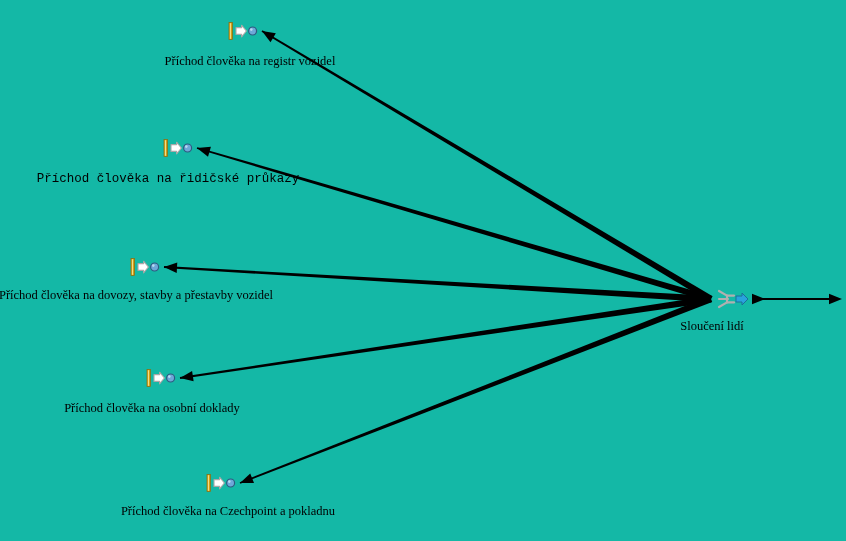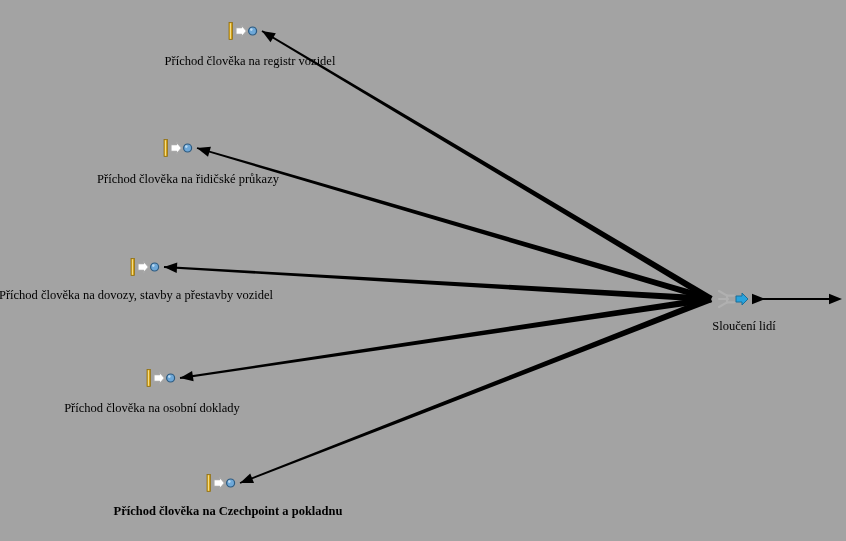--- a/index.html
+++ b/index.html
@@ -5,21 +5,21 @@
 <style>
   html, body {
     margin: 0;
     padding: 0;
     background: #ffffff;
   }
   #canvas {
     position: relative;
     width: 846px;
     height: 541px;
-    background: #a3a3a3;
+    background: #14b8a6;
     overflow: hidden;
     font-family: "Liberation Serif", "DejaVu Serif", serif;
   }
   #edge-layer {
     position: absolute;
     left: 0;
     top: 0;
     width: 846px;
     height: 541px;
     pointer-events: none;
@@ -88,21 +88,21 @@
       <div class="node-label label-center" style="left: 250px; top: 55px;">Příchod člověka na registr vozidel</div>
       <div class="node" style="left: 163px; top: 139px;">
         <span class="node-icon"><svg width="40" height="18" viewBox="0 0 40 18">
             <rect x="1" y="0.5" width="3.4" height="17" fill="#d4a017" stroke="#8a6a0a" stroke-width="0.7"></rect>
             <rect x="1.9" y="1.2" width="1.1" height="15.6" fill="#f2dd88"></rect>
             <path d="M8,5.6 L13.6,5.6 L13.6,3.2 L18.4,9 L13.6,14.8 L13.6,12.4 L8,12.4 Z" fill="#ffffff" stroke="#a8a8a8" stroke-width="1.1" stroke-linejoin="round"></path>
             <circle cx="24.6" cy="9" r="4" fill="#6ea8d8" stroke="#2d5a80" stroke-width="1.2"></circle>
             <circle cx="23.3" cy="7.6" r="1.3" fill="#c8e2f4" opacity="0.85"></circle>
           </svg></span>
       </div>
-      <div class="node-label label-center" style="left: 188px; top: 173px;">Příchod člověka na řidičské průkazy</div>
+      <div class="node-label label-center" style="left: 168px; top: 173px; font-family: Liberation Mono, monospace;">Příchod člověka na řidičské průkazy</div>
       <div class="node" style="left: 130px; top: 258px;">
         <span class="node-icon"><svg width="40" height="18" viewBox="0 0 40 18">
             <rect x="1" y="0.5" width="3.4" height="17" fill="#d4a017" stroke="#8a6a0a" stroke-width="0.7"></rect>
             <rect x="1.9" y="1.2" width="1.1" height="15.6" fill="#f2dd88"></rect>
             <path d="M8,5.6 L13.6,5.6 L13.6,3.2 L18.4,9 L13.6,14.8 L13.6,12.4 L8,12.4 Z" fill="#ffffff" stroke="#a8a8a8" stroke-width="1.1" stroke-linejoin="round"></path>
             <circle cx="24.6" cy="9" r="4" fill="#6ea8d8" stroke="#2d5a80" stroke-width="1.2"></circle>
             <circle cx="23.3" cy="7.6" r="1.3" fill="#c8e2f4" opacity="0.85"></circle>
           </svg></span>
       </div>
       <div class="node-label label-center" style="left: 136px; top: 289px;">Příchod člověka na dovozy, stavby a přestavby vozidel</div>
@@ -118,26 +118,26 @@
       <div class="node-label label-center" style="left: 152px; top: 402px;">Příchod člověka na osobní doklady</div>
       <div class="node" style="left: 206px; top: 474px;">
         <span class="node-icon"><svg width="40" height="18" viewBox="0 0 40 18">
             <rect x="1" y="0.5" width="3.4" height="17" fill="#d4a017" stroke="#8a6a0a" stroke-width="0.7"></rect>
             <rect x="1.9" y="1.2" width="1.1" height="15.6" fill="#f2dd88"></rect>
             <path d="M8,5.6 L13.6,5.6 L13.6,3.2 L18.4,9 L13.6,14.8 L13.6,12.4 L8,12.4 Z" fill="#ffffff" stroke="#a8a8a8" stroke-width="1.1" stroke-linejoin="round"></path>
             <circle cx="24.6" cy="9" r="4" fill="#6ea8d8" stroke="#2d5a80" stroke-width="1.2"></circle>
             <circle cx="23.3" cy="7.6" r="1.3" fill="#c8e2f4" opacity="0.85"></circle>
           </svg></span>
       </div>
-      <div class="node-label label-center" style="left: 228px; top: 505px; font-weight: bold;">Příchod člověka na Czechpoint a pokladnu</div>
+      <div class="node-label label-center" style="left: 228px; top: 505px;">Příchod člověka na Czechpoint a pokladnu</div>
       <div class="node" style="left: 716px; top: 288px;">
         <span class="node-icon"><svg width="40" height="22" viewBox="0 0 40 22">
             <path d="M3,3 L11,7.6 L18,7.6" fill="none" stroke="#b0b0b0" stroke-width="2.2" stroke-linecap="round" stroke-linejoin="round"></path>
             <path d="M3,19 L11,14.4 L18,14.4" fill="none" stroke="#b0b0b0" stroke-width="2.2" stroke-linecap="round" stroke-linejoin="round"></path>
             <path d="M11,7.6 L11,14.4" fill="none" stroke="#b0b0b0" stroke-width="2.2" stroke-linecap="round"></path>
             <path d="M3,11 L12,11" fill="none" stroke="#b0b0b0" stroke-width="2.2" stroke-linecap="round"></path>
             <path d="M20,8 L26,8 L26,5 L32,11 L26,17 L26,14 L20,14 Z" fill="#29a3dd" stroke="#1b6f99" stroke-width="1" stroke-linejoin="round"></path>
           </svg></span>
       </div>
-      <div class="node-label label-center" style="left: 744px; top: 320px;">Sloučení lidí</div>
+      <div class="node-label label-center" style="left: 712px; top: 320px;">Sloučení lidí</div>
     </div>
 
 </div>
 
 </body></html>

